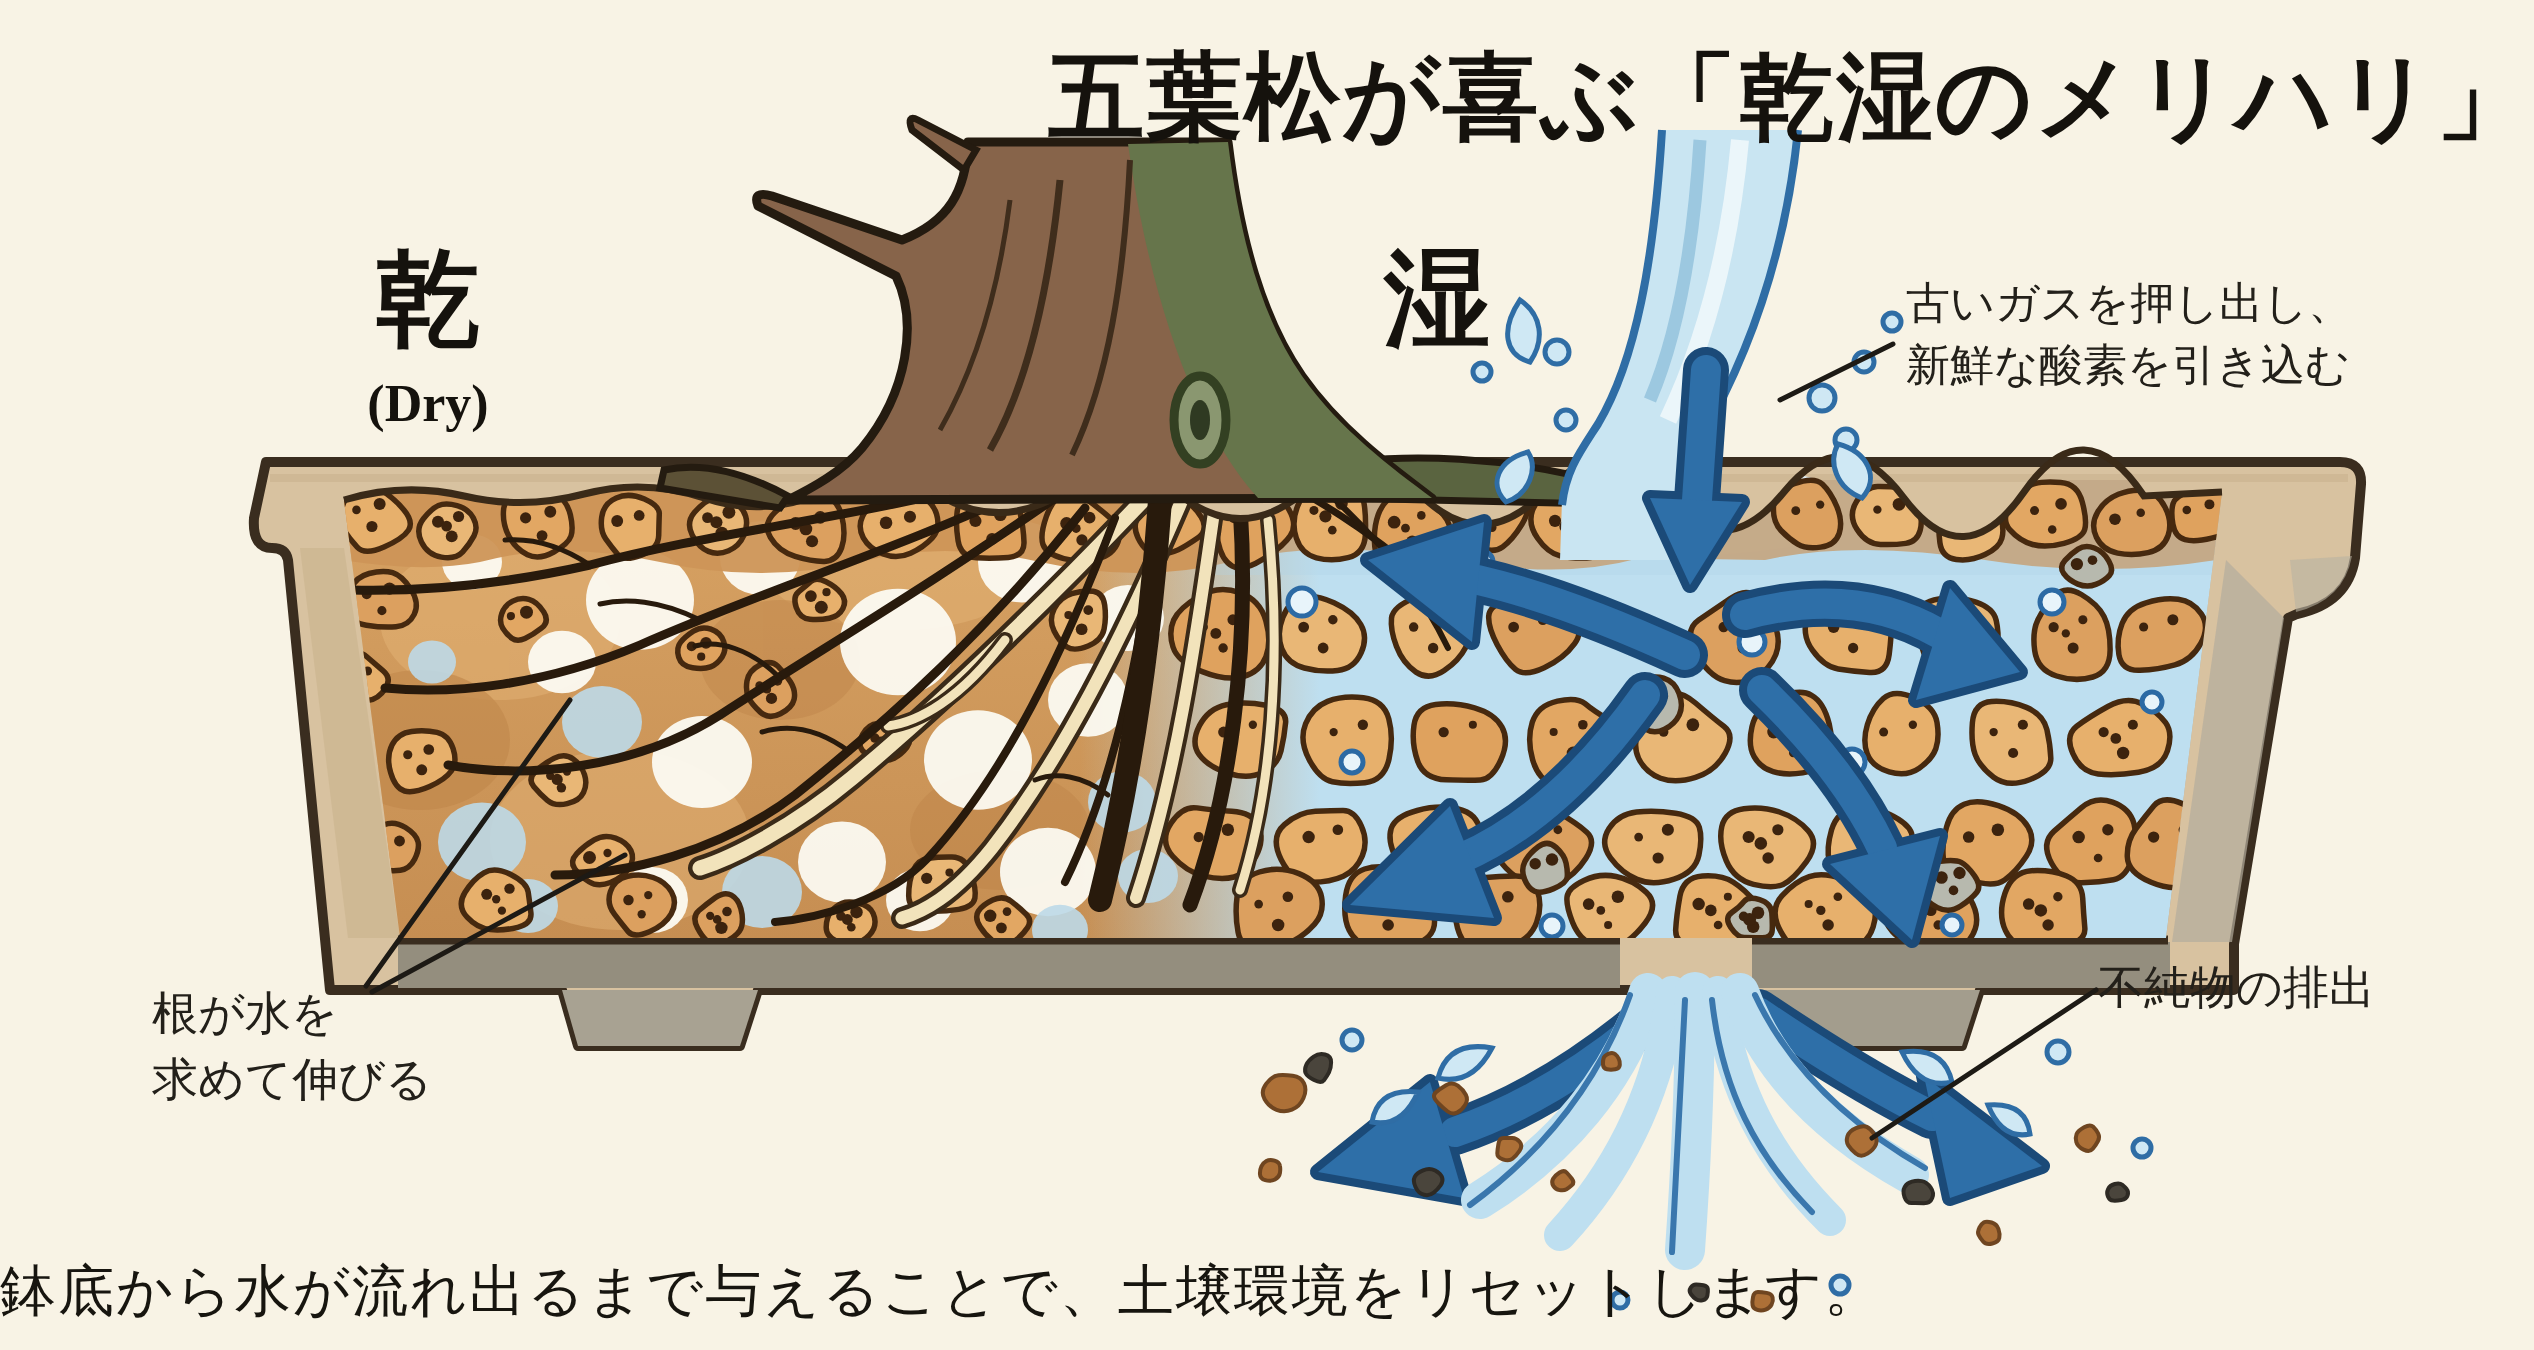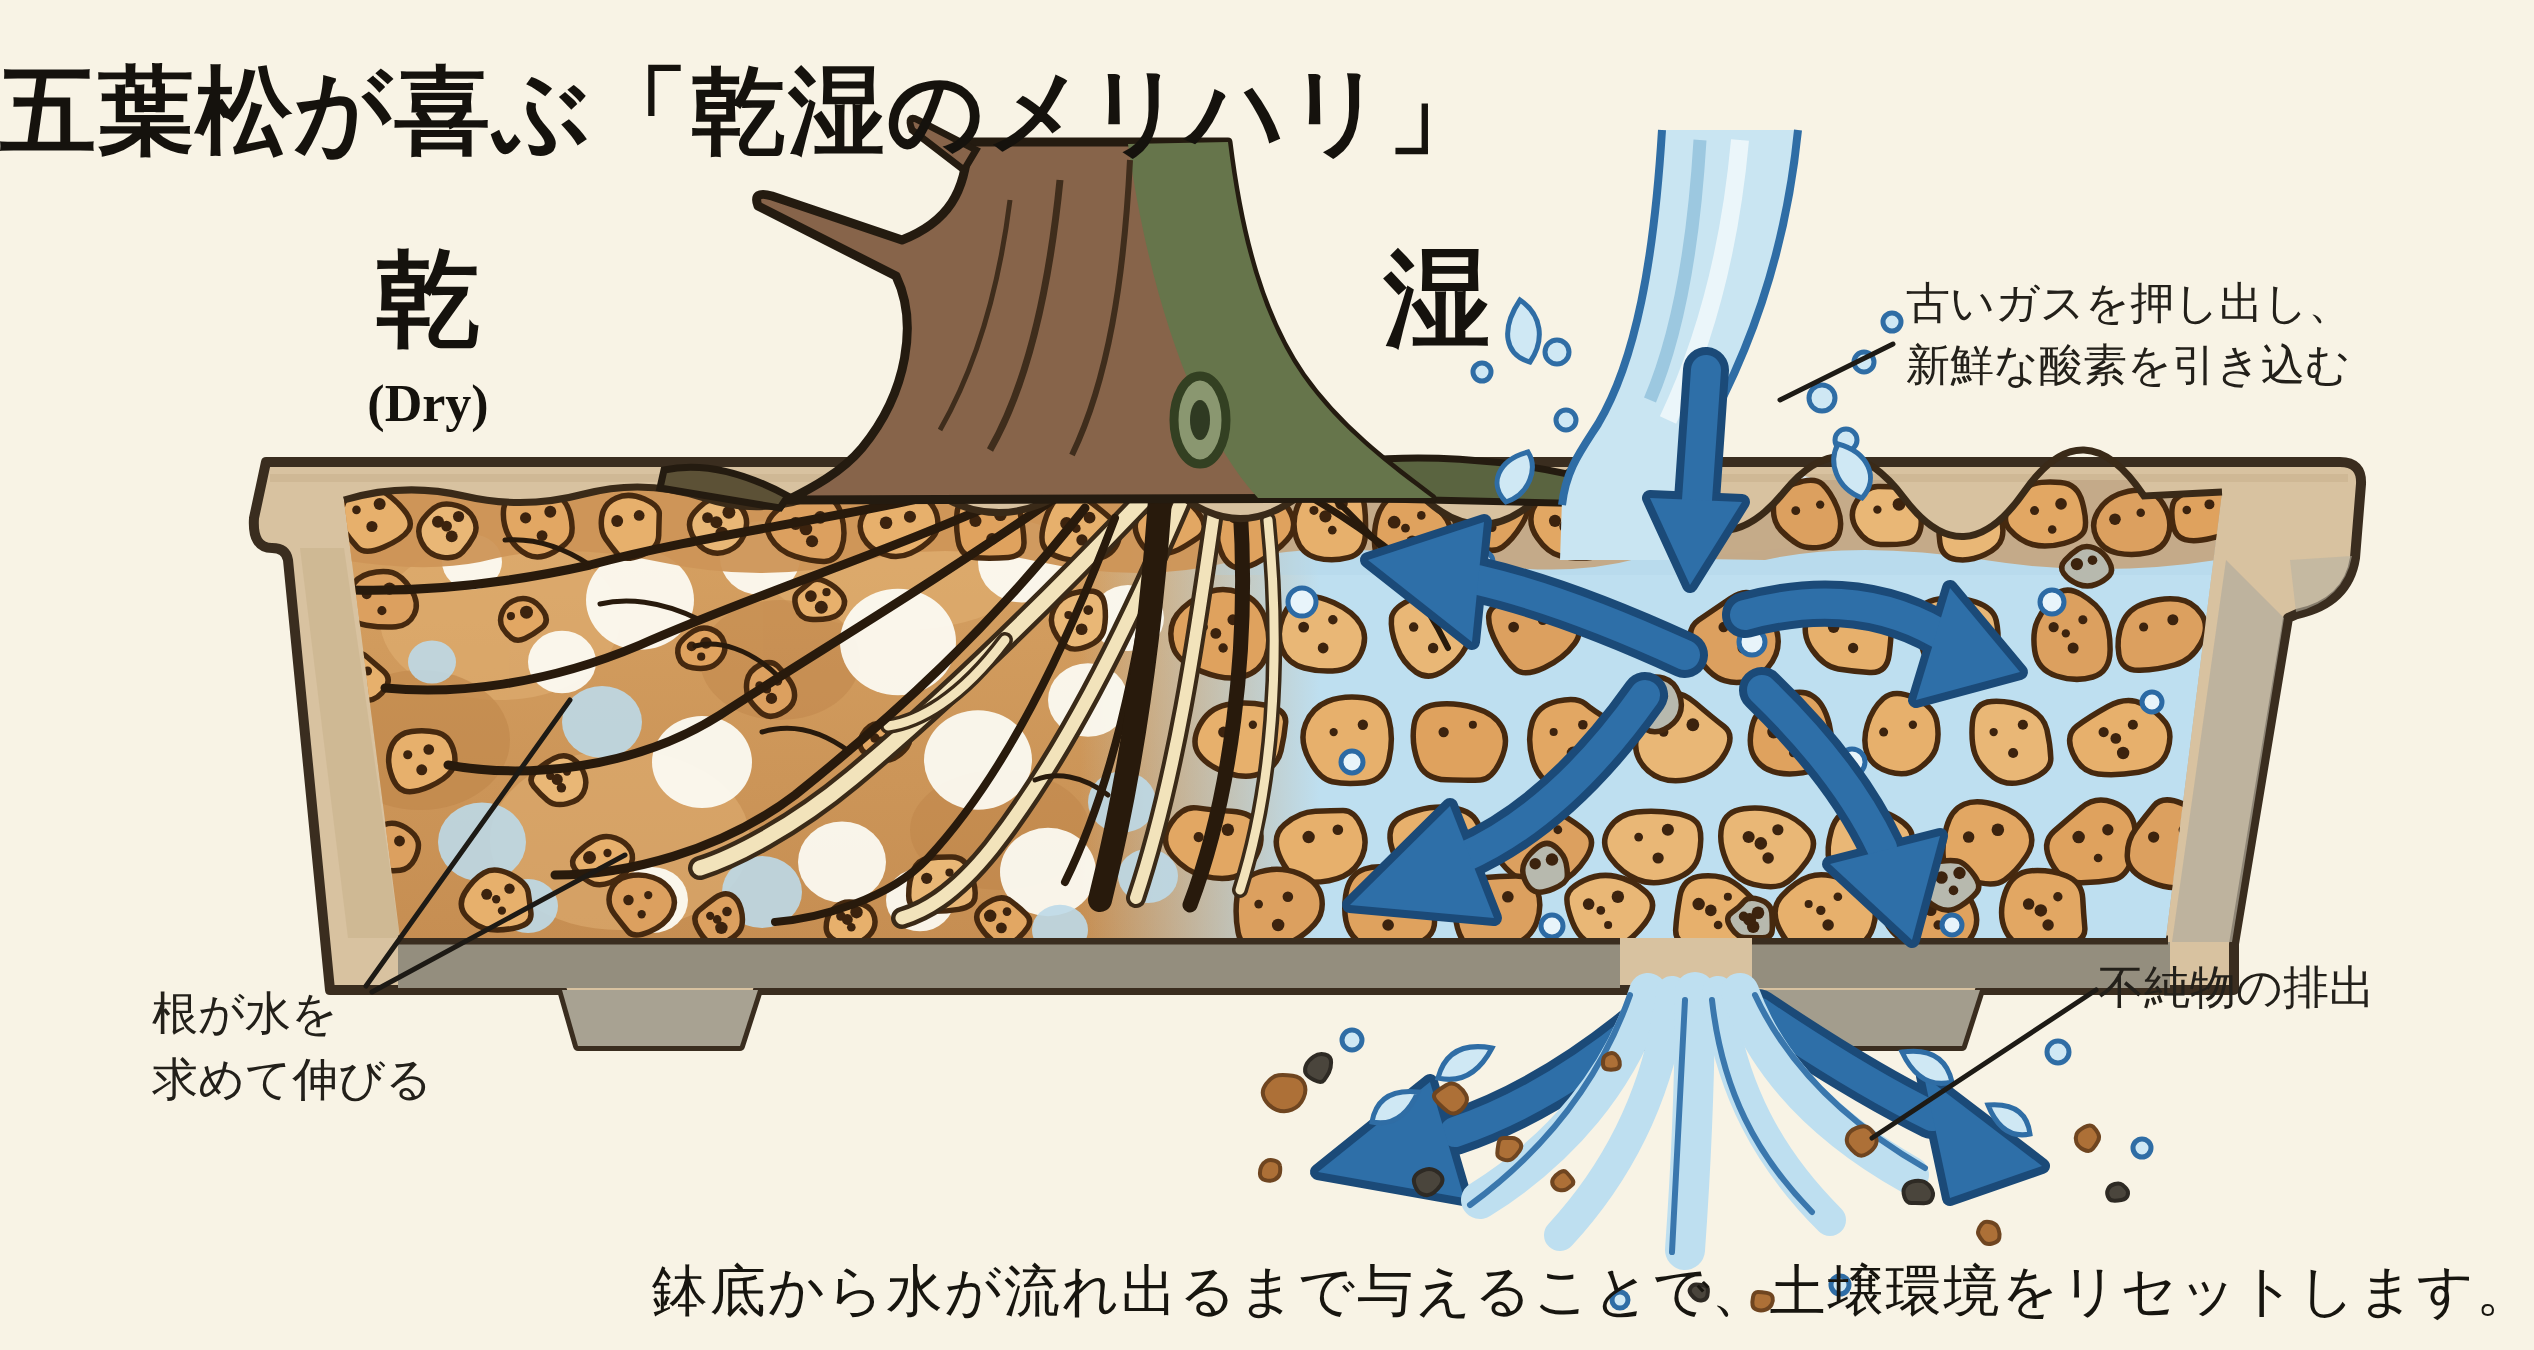--- a/index.html
+++ b/index.html
@@ -6,41 +6,41 @@
   body{
     width:2534px;height:1350px;position:relative;overflow:hidden;
     background:#f8f3e5;
     font-family:"Liberation Sans", sans-serif;
     color:#1e1b15;
   }
   #stage{position:absolute;inset:0;width:2534px;height:1350px;}
   #art{position:absolute;left:0;top:0;width:2534px;height:1350px;display:block;}
   .txt{position:absolute;white-space:nowrap;}
   .title{
-    left:0;top:48px;width:2534px;text-align:left;
+    left:0;top:34px;width:2534px;text-align:right;
     font-family:"Liberation Serif","DejaVu Serif",serif;
     font-size:96px;font-weight:700;letter-spacing:2px;color:#15120d;
   }
   .side-label{position:absolute;width:340px;text-align:center;}
   .side-label .kanji{
     font-family:"Liberation Serif","DejaVu Serif",serif;
     font-size:106px;font-weight:700;line-height:108px;color:#15120d;display:block;
   }
   .side-label .romaji{
     font-family:"Liberation Serif","DejaVu Serif",serif;
     font-size:52px;font-weight:700;line-height:60px;color:#15120d;display:block;margin-top:20px;
   }
   #dry-label{left:258px;top:246px;}
   #wet-label{left:1267px;top:246px;}
   .note{font-size:44px;font-weight:400;line-height:62px;color:#23201a;}
   #note-gas{left:1906px;top:272px;}
   #note-roots{left:152px;top:960px;line-height:66px;font-size:46px;margin-top:20px;}
   #note-impurity{left:2098px;top:956px;font-size:46px;}
   .caption{
-    left:0;top:1254px;width:2534px;text-align:right;
+    left:0;top:1254px;width:2534px;text-align:left;
     font-size:56px;font-weight:500;letter-spacing:2px;color:#17150f;
   }
 </style>
 </head>
 <body>
 
 <div id="stage">
 
 <svg id="art" viewBox="0 0 2534 1350" aria-hidden="true">
   <defs>

